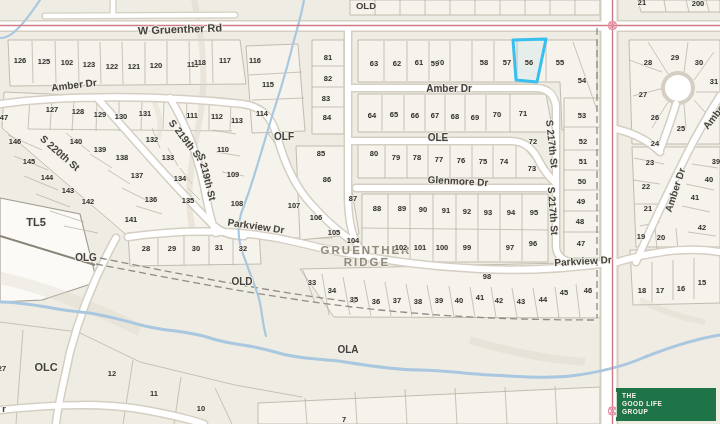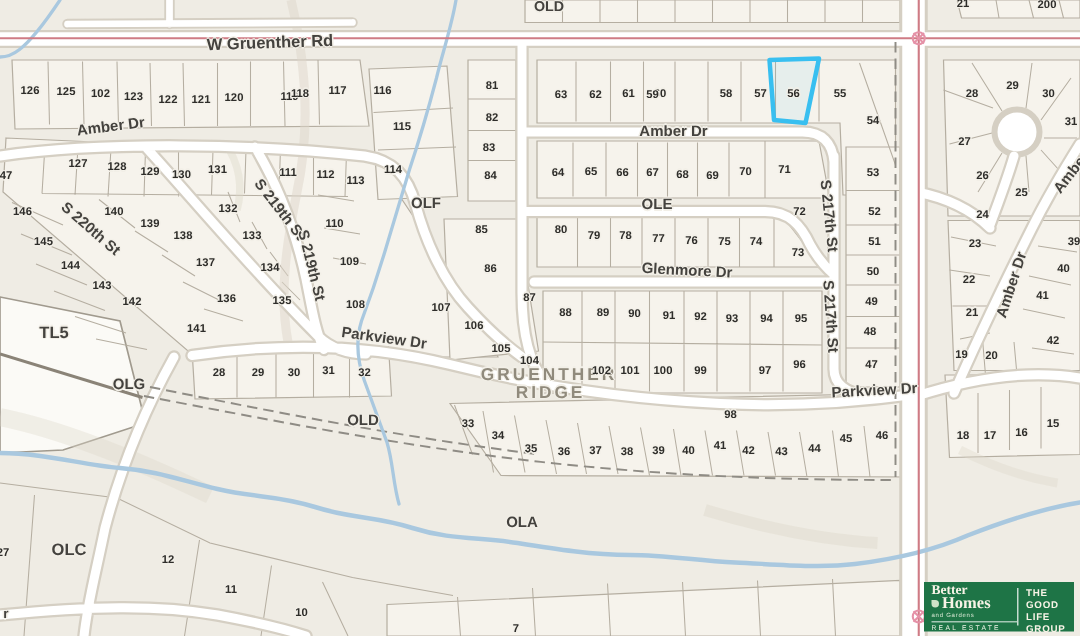--- a/index.html
+++ b/index.html
@@ -342,29 +342,20 @@
       <span class="lbl lot" style="left: 112px; top: 373px; transform: translate(-50%, -50%) rotate(0deg);">12</span>
       <span class="lbl lot" style="left: 154px; top: 393px; transform: translate(-50%, -50%) rotate(0deg);">11</span>
       <span class="lbl lot" style="left: 201px; top: 408px; transform: translate(-50%, -50%) rotate(0deg);">10</span>
       <span class="lbl lot" style="left: 2px; top: 368px; transform: translate(-50%, -50%) rotate(0deg);">27</span>
       <span class="lbl lot" style="left: 344px; top: 419px; transform: translate(-50%, -50%) rotate(0deg);">7</span>
       <span class="lbl lot" style="left: 698px; top: 3px; transform: translate(-50%, -50%) rotate(0deg);">200</span>
       <span class="lbl lot" style="left: 642px; top: 2px; transform: translate(-50%, -50%) rotate(0deg);">21</span>
     </div>
 
   <div id="logo">
-    <div class="left">
-      <div class="b1">Better</div>
-      <div class="b2">
-          <span class="leaf"></span>
-          <span>Homes</span>
-        </div>
-      <div class="sub">and Gardens</div>
-      <div class="tag">REAL ESTATE</div>
-    </div>
     <div class="div"></div>
     <div class="right">
       <div>THE</div>
       <div>GOOD LIFE</div>
       <div>GROUP</div>
     </div>
   </div>
 </div>
 
 </body></html>

